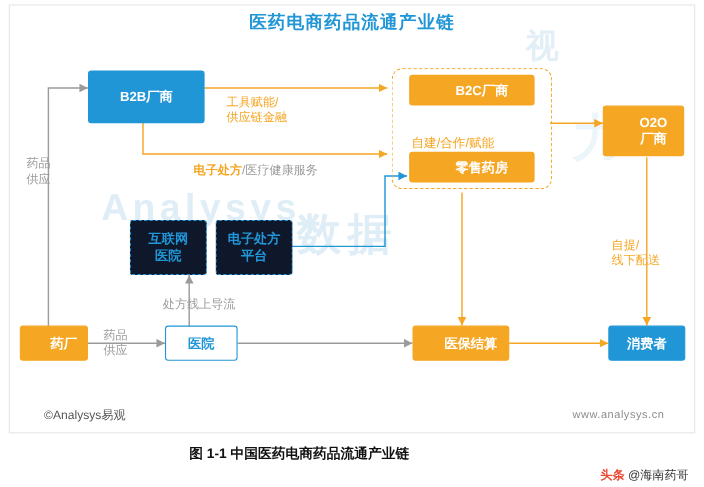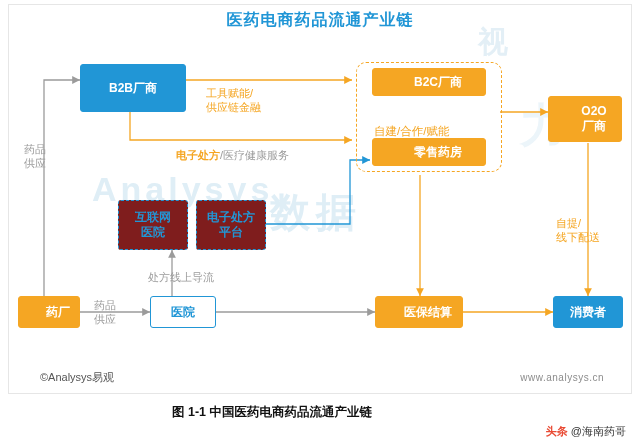--- a/index.html
+++ b/index.html
@@ -45,21 +45,21 @@
     text-align:center;
     font-size:12px;
     font-weight:bold;
     line-height:1.25;
     border-radius:3px;
     white-space:pre-line;
   }
   .box.orange{background:#f5a623;color:#ffffff;border:1px solid #f5a623;padding-left:18px;}
   .box.blue{background:#2196d6;color:#ffffff;border:1px solid #2196d6;}
   .box.outline-blue{background:#ffffff;color:#2196d6;border:1.5px solid #2196d6;}
-  .box.dash-blue{background:#7f1d1d;color:#2196d6;border:1.5px dashed #2196d6;}
+  .box.dash-blue{background:#0f172a;color:#2196d6;border:1.5px dashed #2196d6;}
 
   .label{
     position:absolute;
     font-size:11px;
     line-height:1.3;
     white-space:pre-line;
   }
   .label.orange{color:#f5a623;font-weight:normal;margin-top:20px;}
   .label.gray{color:#9b9b9b;}
 

